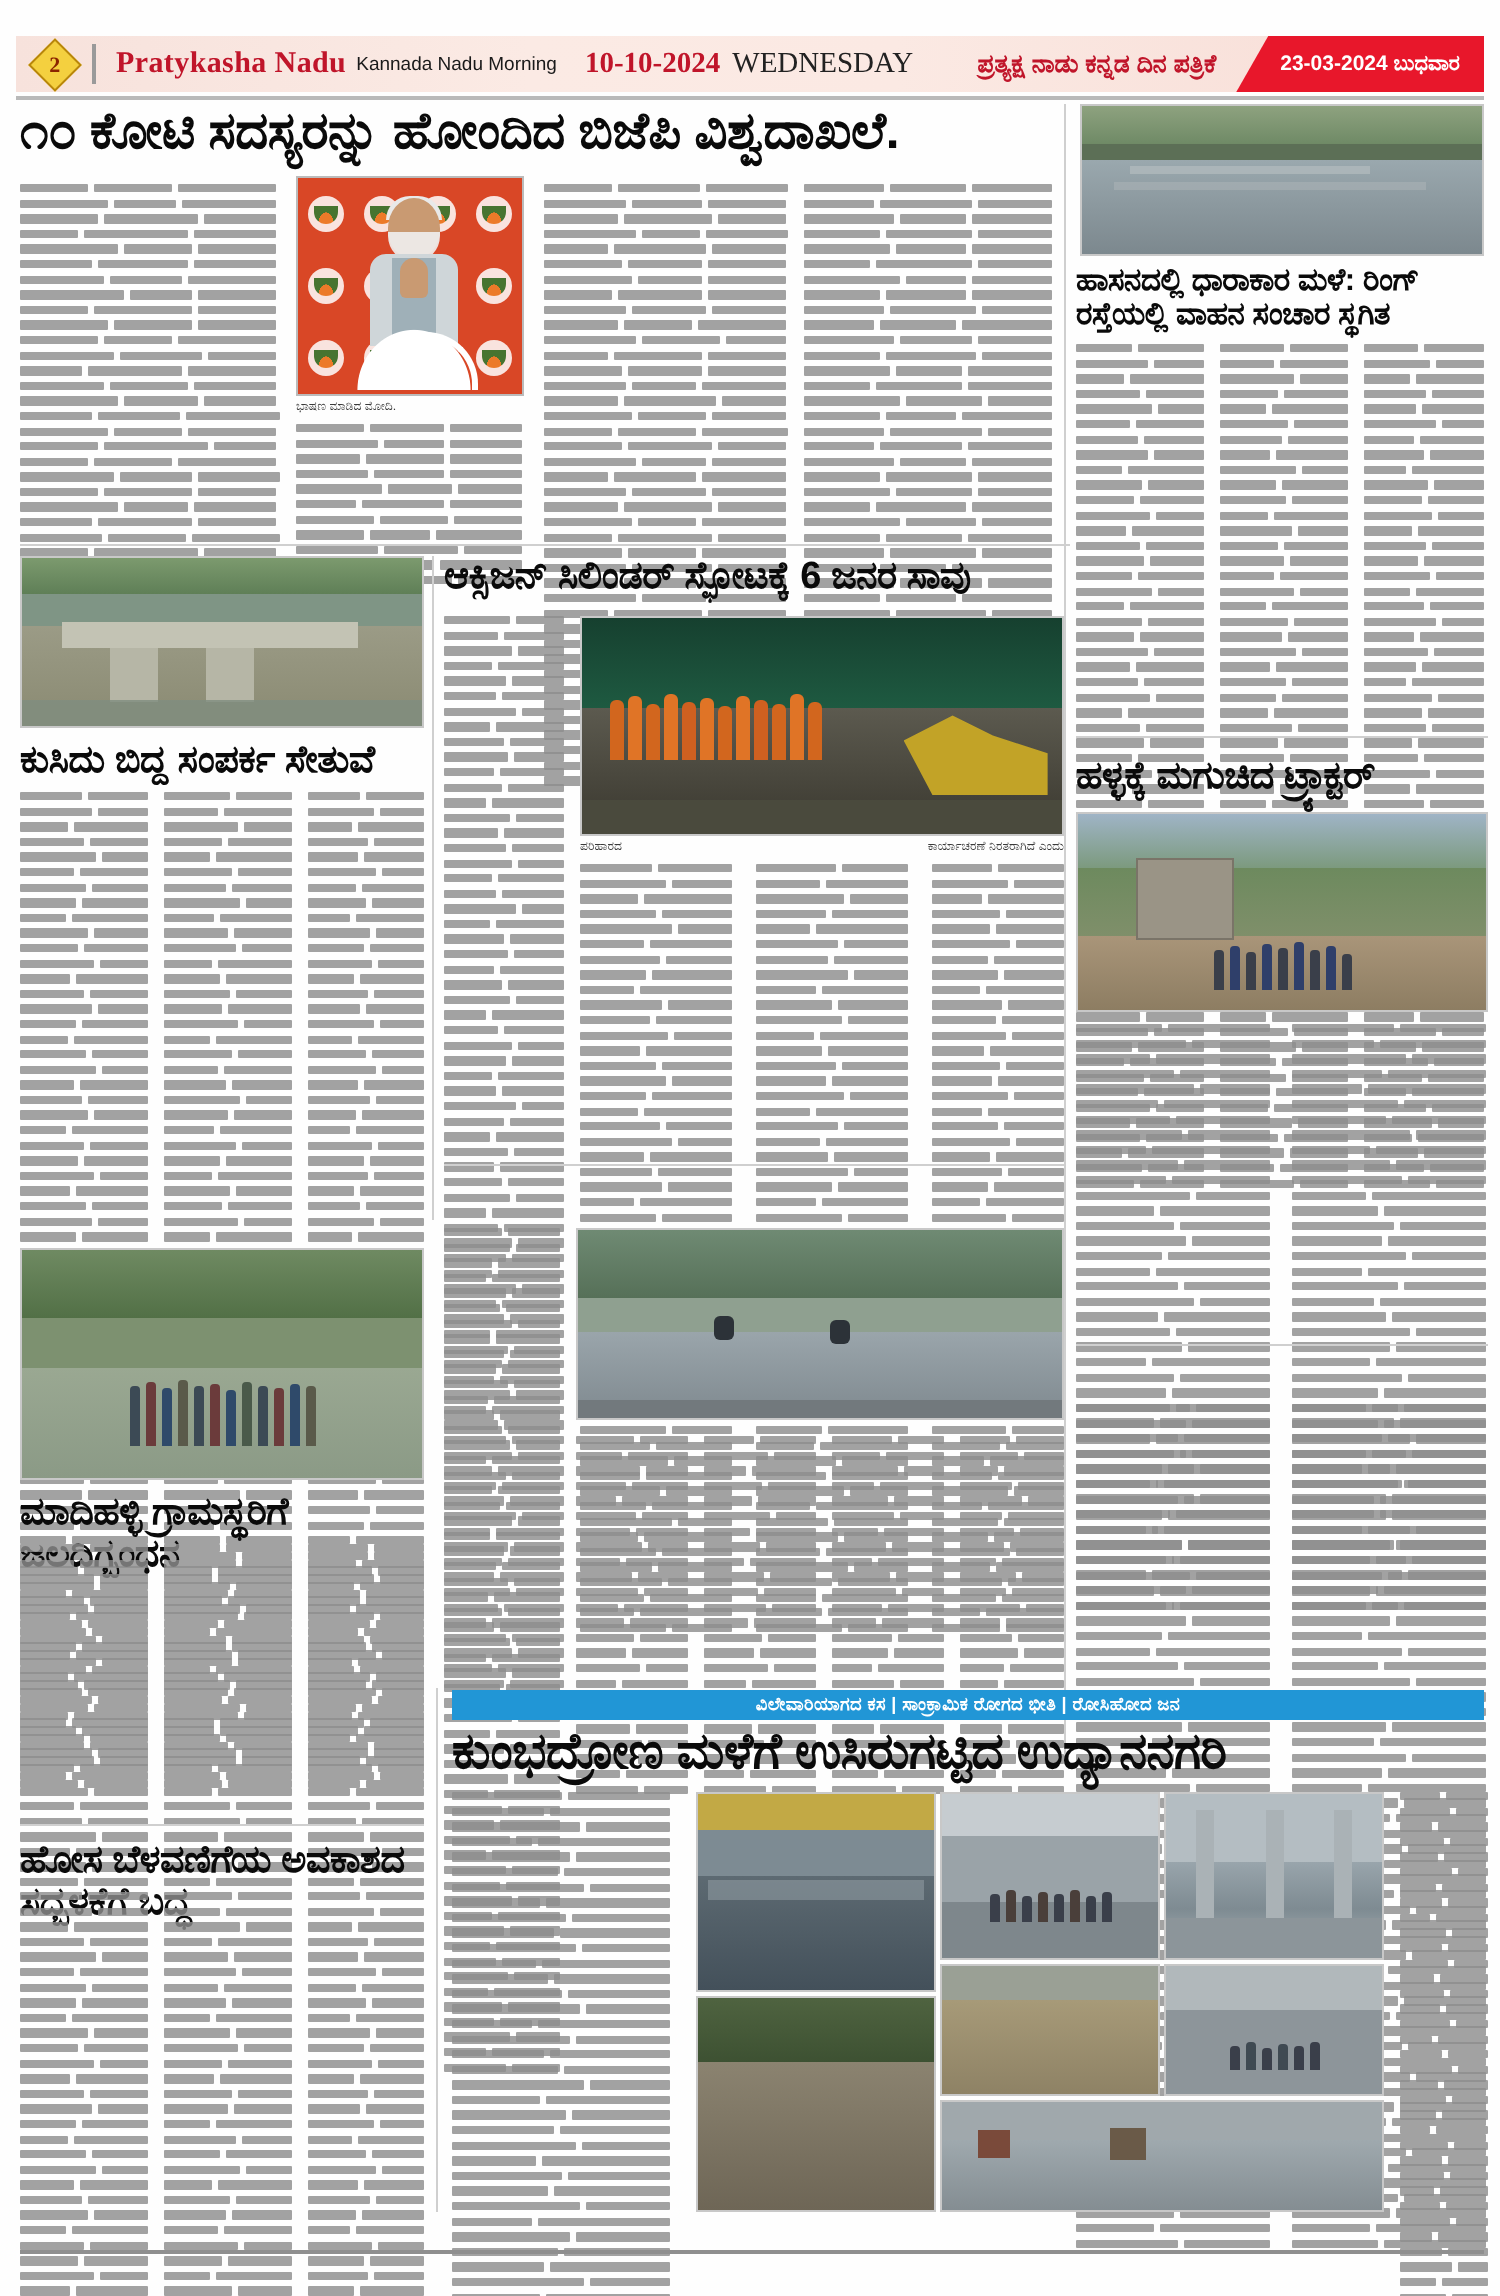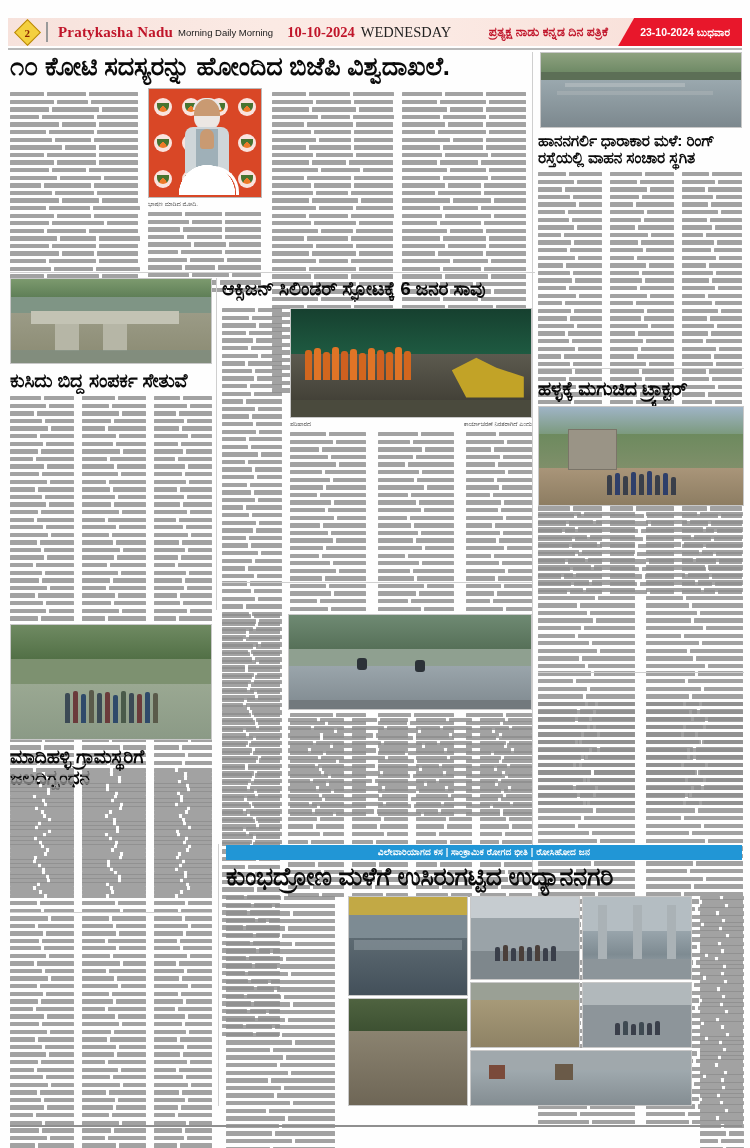--- a/index.html
+++ b/index.html
@@ -176,25 +176,25 @@
 <div class="page">
 
   <div class="masthead">
     <div class="mh-page-badge">
       <div class="badge-dia">
           <span>2</span>
         </div>
     </div>
     <div class="mh-rule"></div>
     <div class="mh-title">Pratykasha Nadu</div>
-    <div class="mh-sub">Morning Daily Morning</div>
+    <div class="mh-sub">Kannada Nadu Morning</div>
     <div class="mh-date-en">10-10-2024</div>
     <div class="mh-day-en">WEDNESDAY</div>
     <div class="mh-kn-title">ಪ್ರತ್ಯಕ್ಷ ನಾಡು ಕನ್ನಡ ದಿನ ಪತ್ರಿಕೆ</div>
-    <div class="mh-red-tab">23-10-2024 ಬುಧವಾರ</div>
+    <div class="mh-red-tab">23-03-2024 ಬುಧವಾರ</div>
   </div>
   <div class="mh-bottom-rule"></div>
 
   <div class="kn-head lead-head">೧೦ ಕೋಟಿ ಸದಸ್ಯರನ್ನು ಹೋಂದಿದ ಬಿಜೆಪಿ ವಿಶ್ವದಾಖಲೆ.</div>
 
   <div class="col-text" style="left:10px; top:92px; width:130px;">
     <div class="tline">
         <i style="width:26%"></i>
         <i style="width:30%"></i>
         <i style="width:38%"></i>
@@ -869,21 +869,21 @@
   <div class="hrule" style="left:10px; top:272px; width:525px;"></div>
   <div class="vrule" style="left:532px; top:52px; height:830px;"></div>
 
   <div class="photo roadwet" style="left:540px; top:52px; width:202px; height:76px;">
     <div class="ph-band" style="top:0;height:26%;background:linear-gradient(180deg,#8ea27f,#6f8a66);"></div>
     <div class="ph-band" style="top:26%;height:10%;background:#5c6f56;"></div>
     <div class="ph-band" style="top:36%;height:64%;background:linear-gradient(180deg,#9aa8ae,#7c888e);"></div>
     <div style="position:absolute;left:12%;top:40%;width:60%;height:6%;background:#b4bcbf;opacity:.7;"></div>
     <div style="position:absolute;left:8%;top:52%;width:78%;height:5%;background:#aab2b5;opacity:.6;"></div>
   </div>
-  <div class="kn-head hl-3" style="position:absolute;left:538px;top:132px;width:206px;">ಹಾನನಗರ್ಲಿ ಧಾರಾಕಾರ ಮಳೆ: ರಿಂಗ್ ರಸ್ತೆಯಲ್ಲಿ ವಾಹನ ಸಂಚಾರ ಸ್ಥಗಿತ</div>
+  <div class="kn-head hl-3" style="position:absolute;left:538px;top:132px;width:206px;">ಹಾಸನದಲ್ಲಿ ಧಾರಾಕಾರ ಮಳೆ: ರಿಂಗ್ ರಸ್ತೆಯಲ್ಲಿ ವಾಹನ ಸಂಚಾರ ಸ್ಥಗಿತ</div>
 
   <div class="col-text" style="left:538px; top:172px; width:64px;">
     <div class="tline">
         <i style="width:44%"></i>
         <i style="width:52%"></i>
       </div>
     <div class="tline">
         <i style="width:56%"></i>
         <i style="width:40%"></i>
       </div>
@@ -5028,20 +5028,21 @@
         <i style="width:50%"></i>
         <i style="width:46%"></i>
       </div>
     <div class="tline">
         <i style="width:40%"></i>
         <i style="width:56%"></i>
       </div>
   </div>
 
   <div class="hrule" style="left:10px; top:912px; width:202px;"></div>
+  <div class="kn-head hl-2" style="position:absolute;left:10px;top:920px;width:202px;">ಹೋಸ ಬೆಳವಣಿಗೆಯ ಅವಕಾಶದ ಸದ್ಬಳಕೆಗೆ ಬದ್ಧ</div>
   <div class="col-text" style="left:10px; top:946px; width:64px;">
     <div class="tline">
         <i style="width:48%"></i>
         <i style="width:48%"></i>
       </div>
     <div class="tline">
         <i style="width:56%"></i>
         <i style="width:40%"></i>
       </div>
     <div class="tline">

